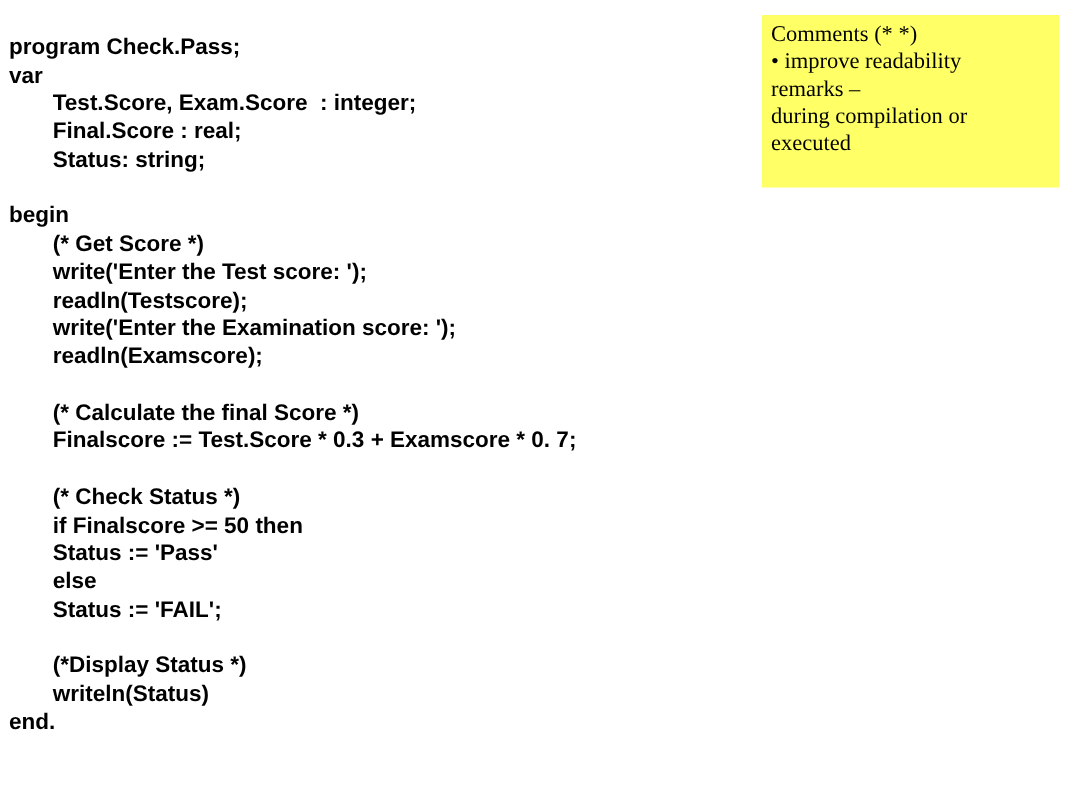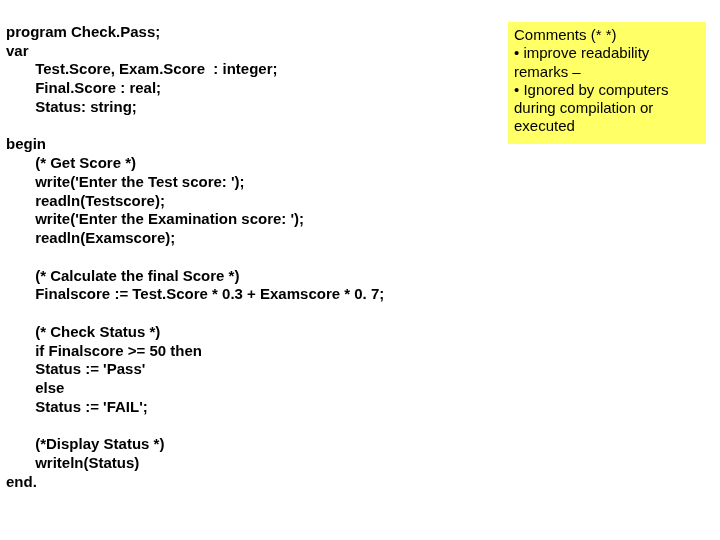--- a/index.html
+++ b/index.html
@@ -18,27 +18,28 @@
     position: absolute;
     top: 4px;
     left: 6px;
     width: 500px;
     font-weight: bold;
     line-height: 1.25;
     white-space: pre;
   }
   .note-box {
     position: absolute;
-    top: 22px;
+    top: 10px;
     right: 14px;
     width: 186px;
     background: #ffff66;
-    padding: 4px 6px 8px 6px;
+    padding: 4px 6px 20px 6px;
     font-size: 15px;
     line-height: 1.22;
+    font-family: Liberation Serif, serif;
   }
   .note-title { }
   .note-line { }
 </style>
 </head>
 <body>
 
 <div class="code-area">
 <span>program Check.Pass;</span>
 <span>var</span>
@@ -64,16 +65,15 @@
 
        <span>(*Display Status *)</span>
        <span>writeln(Status)</span>
 <span>end.</span>
 </div>
 
 <div class="note-box">
   <div class="note-title">Comments (*       *)</div>
   <div class="note-line">• improve readability</div>
   <div class="note-line"> remarks –</div>
-  <div class="note-line">• Ignored by computers</div>
   <div class="note-line">during compilation or</div>
   <div class="note-line">executed</div>
 </div>
 
 </body></html>

